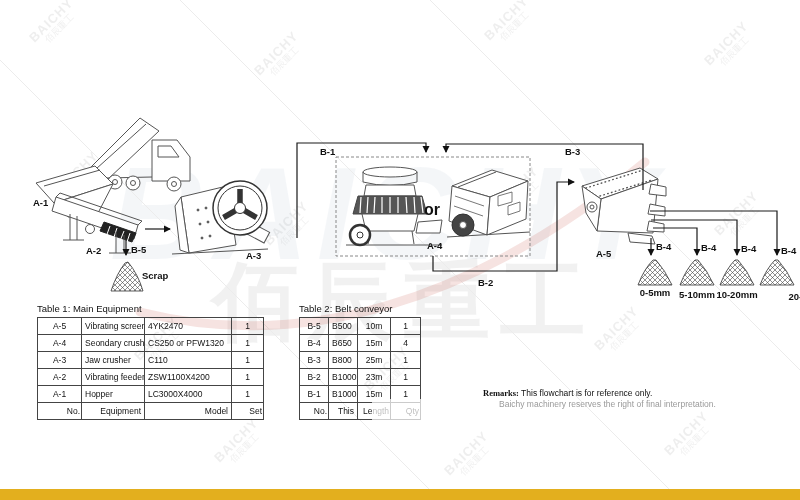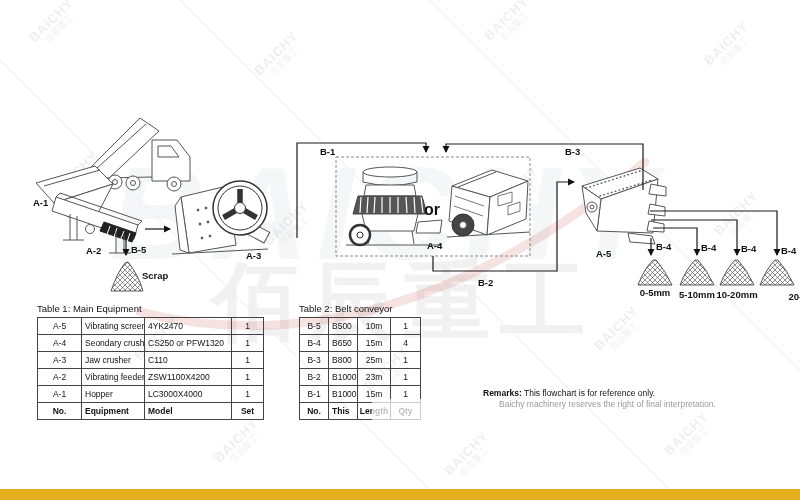--- a/index.html
+++ b/index.html
@@ -18,24 +18,24 @@
   .title{position:absolute;left:22px;top:83px;font-size:16px;color:#111;}
   .lbl{position:absolute;font-weight:bold;font-size:9.5px;color:#111;white-space:nowrap;}
   .lbl.or{font-size:16px;}
   .outlbl{position:absolute;width:48px;text-align:center;font-weight:bold;font-size:9.5px;white-space:nowrap;}
   
   .tbl-title{position:absolute;font-weight:normal;font-size:9.5px;}
   table.spec{position:absolute;border-collapse:collapse;table-layout:fixed;background:transparent;}
   table.spec td{border:1px solid #444;font-size:8.5px;color:#111;height:16px;padding:0 3px;
                 overflow:hidden;white-space:nowrap;}
   table.spec td.c{text-align:center;padding:0 1px;}
-  table.spec tr.ftr td{font-weight:bold;}
+  table.spec tr.ftr td{font-weight:normal;text-align:right;}
   
   .remarks{position:absolute;left:483px;top:388px;font-size:8.5px;line-height:1.25;}
-  .remarks .rlabel{font-weight:bold;}
+  .remarks .rlabel{font-weight:bold;font-family:Liberation Serif, serif;}
   .remarks .line2{display:block;margin-left:16px;color:#9a9a9a;}
   
   .footer-bar{position:absolute;left:0;top:489px;width:800px;height:11px;background:#E3AF1E;}
   .white-patch{position:absolute;left:372px;top:399px;width:52px;height:26px;background:#fff;opacity:.72;}
   svg.diagram{position:absolute;left:0;top:0;pointer-events:none;}
 </style>
 </head>
 <body>
 
 <div class="canvas">

